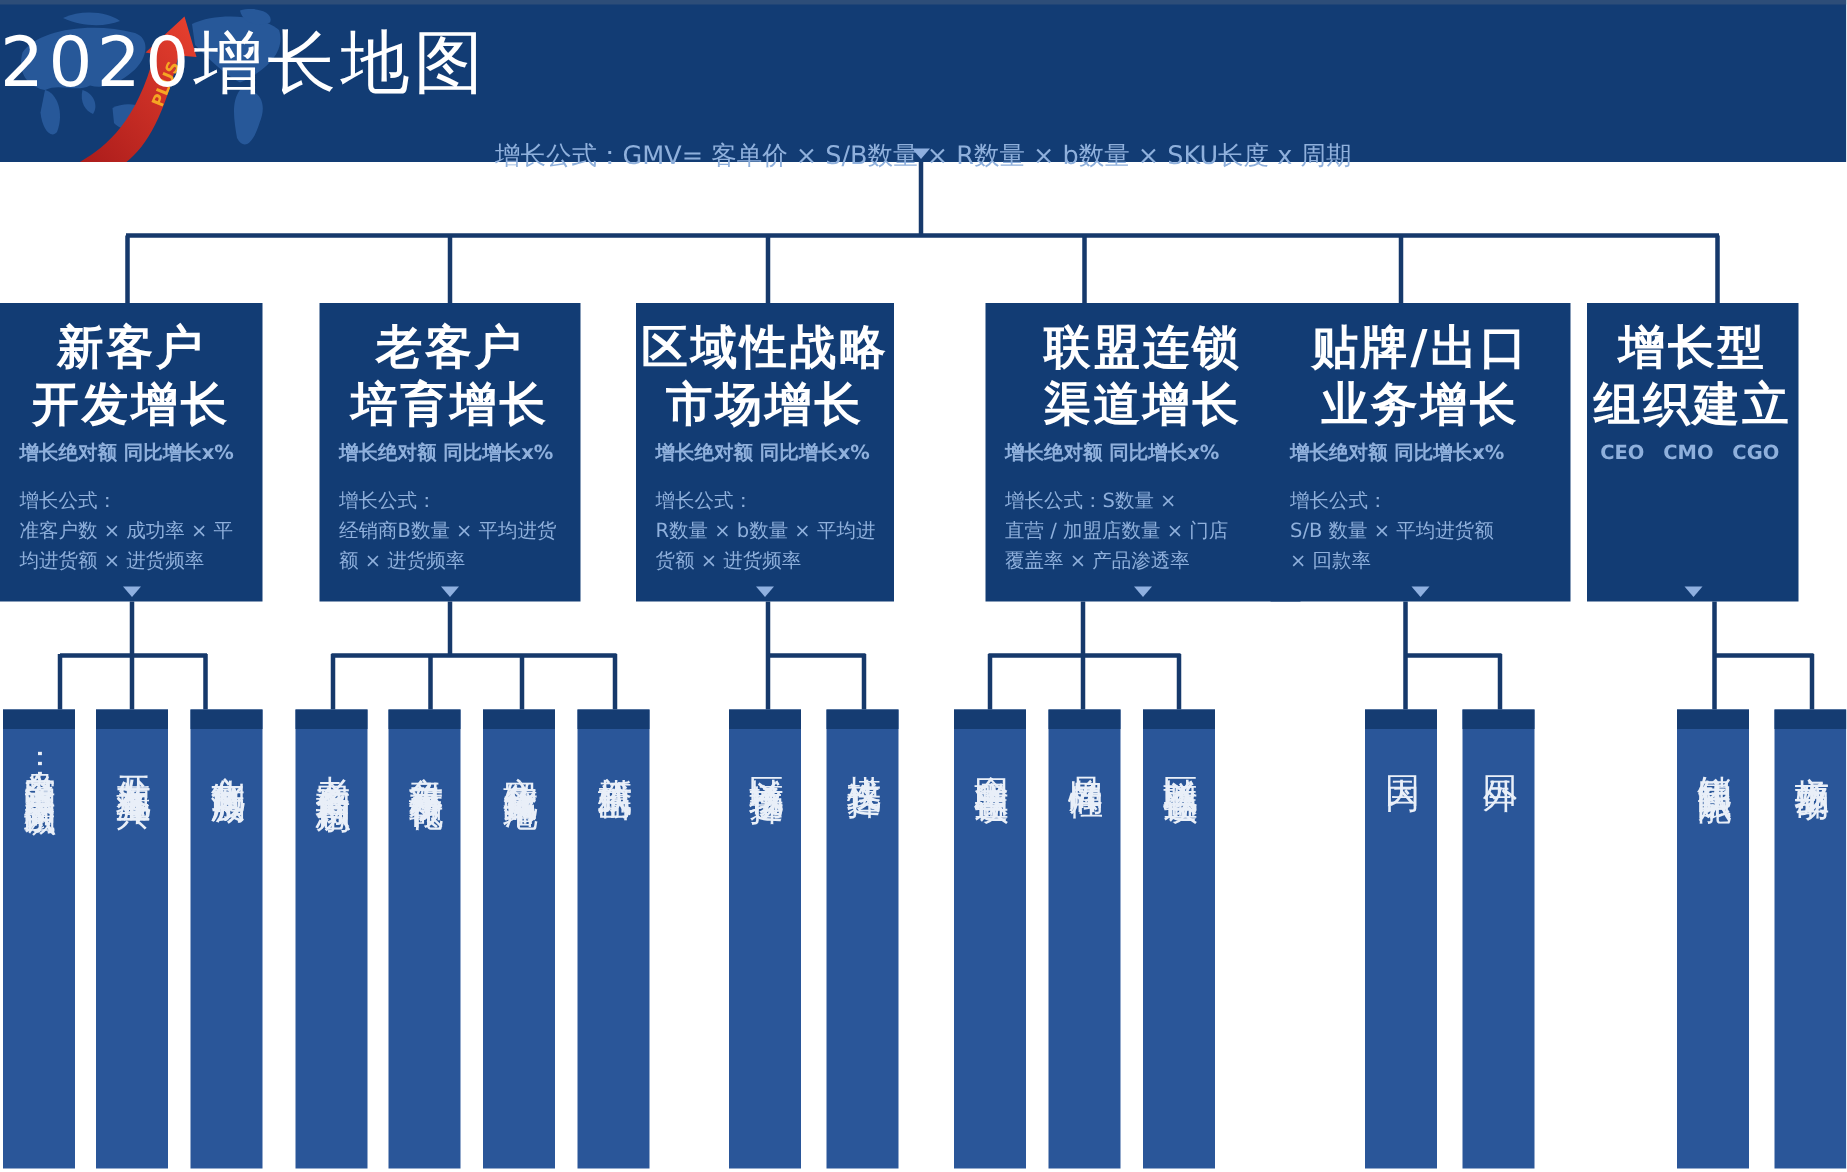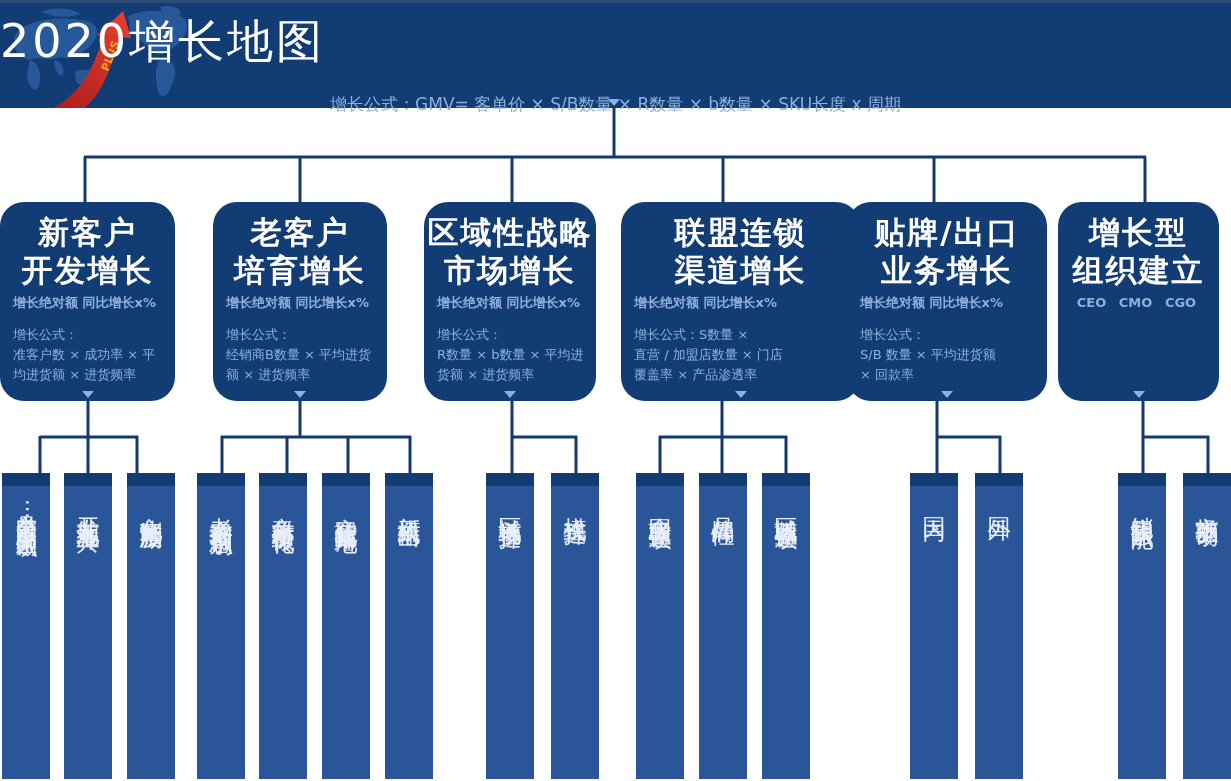--- a/index.html
+++ b/index.html
@@ -28,21 +28,21 @@
   .tri {
     position:absolute; width:0; height:0;
     border-left:6px solid transparent; border-right:6px solid transparent;
     border-top:7px solid #8fb0e0;
   }
   .banner .tri { left:608px; bottom:2px; }
   
   .connectors { position:absolute; left:0; top:0; width:1231px; height:781px; }
   
   .main-box {
-    position:absolute; top:202px; height:199px; background:var(--c-main_box);border-radius:24px;
+    position:absolute; top:202px; height:199px; background:var(--c-main_box);
   }
   .mb-title {
     position:absolute; left:0; right:0; top:11px; text-align:center;
     color:var(--c-title_text); font-size:31px; font-weight:bold; line-height:38px;
     letter-spacing:2px; white-space:nowrap;
   }
   .mb-metric {
     position:absolute; left:13px; right:4px; top:92px; line-height:18px;
     font-size:13px; color:var(--c-accent_light); white-space:nowrap;font-weight:bold;
   }
@@ -160,21 +160,21 @@
     </div>
     <div class="mb-metric">增长绝对额 同比增长x%</div>
     <div class="mb-formula">
       <div>增长公式：</div>
       <div>R数量 × b数量 × 平均进</div>
       <div>货额 × 进货频率</div>
     </div>
     <span class="tri"></span>
   </div>
 
-  <div class="main-box" style="left:621px;width:210px;padding-left:29px;">
+  <div class="main-box" style="left:657px;width:210px;">
     <div class="mb-title">
       <div>联盟连锁</div>
       <div>渠道增长</div>
     </div>
     <div class="mb-metric">增长绝对额 同比增长x%</div>
     <div class="mb-formula">
       <div>增长公式：S数量 ×</div>
       <div>直营 / 加盟店数量 × 门店</div>
       <div>覆盖率 × 产品渗透率</div>
     </div>
@@ -188,21 +188,21 @@
     </div>
     <div class="mb-metric">增长绝对额 同比增长x%</div>
     <div class="mb-formula">
       <div>增长公式：</div>
       <div>S/B 数量 × 平均进货额</div>
       <div>× 回款率</div>
     </div>
     <span class="tri"></span>
   </div>
 
-  <div class="main-box" style="left:1058px;width:161px;">
+  <div class="main-box" style="left:1058px;width:141px;">
     <div class="mb-title">
       <div>增长型</div>
       <div>组织建立</div>
     </div>
     <div class="mb-metric center">CEO CMO CGO</div>
     <span class="tri"></span>
   </div>
 
   <div class="sub-box" style="left:2px;">
     <div class="band"></div>

